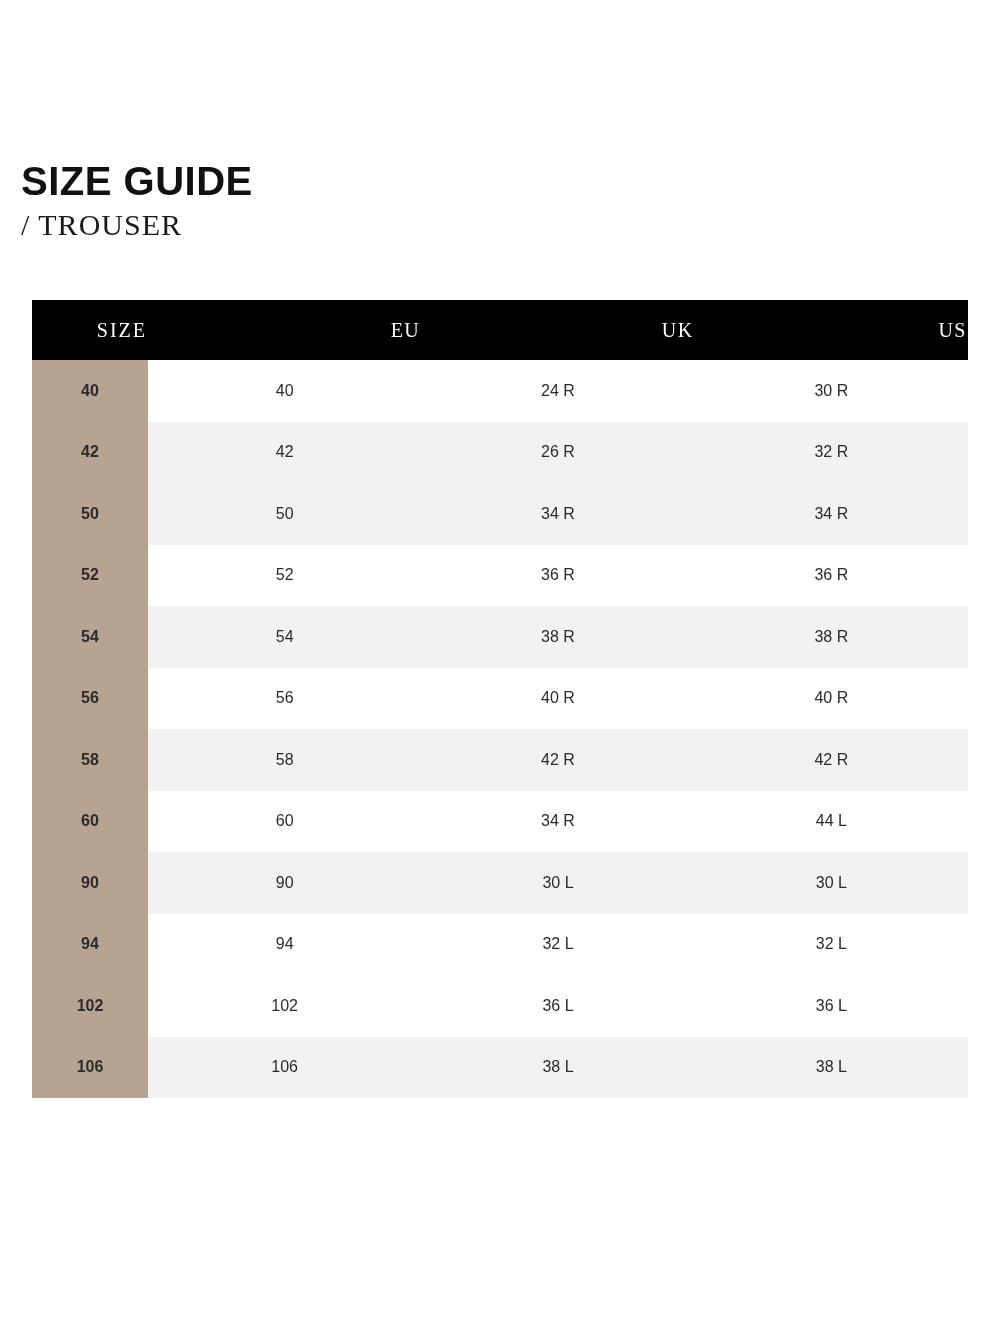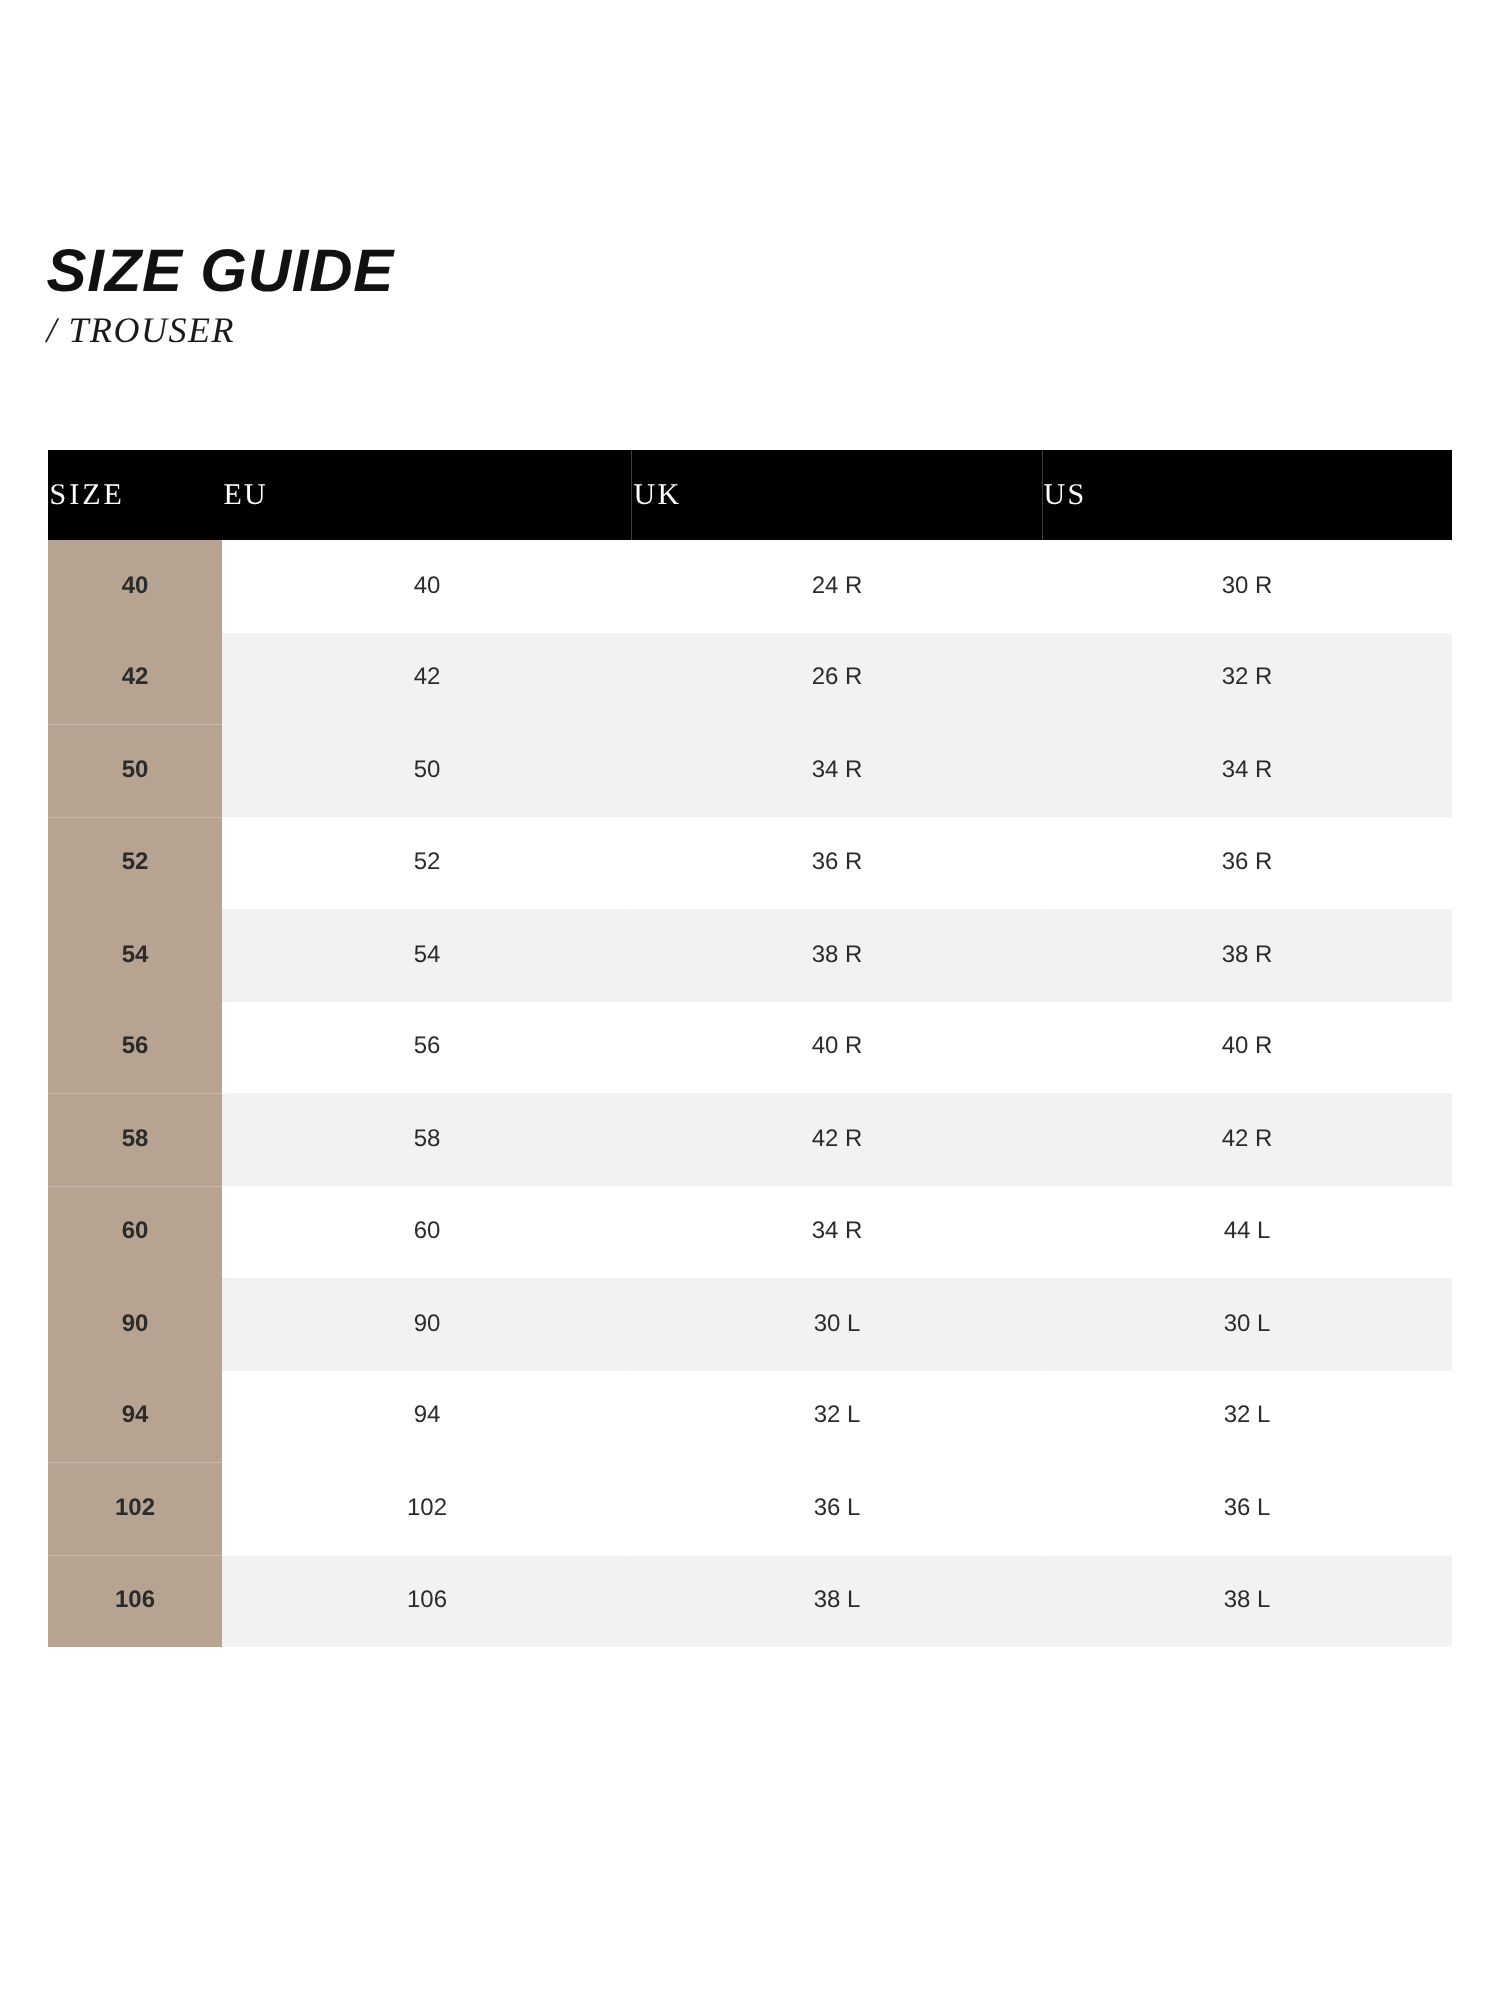--- a/index.html
+++ b/index.html
@@ -15,36 +15,35 @@
     overflow: hidden;
   }
   .page {
     position: relative;
     width: 1000px;
     height: 1333px;
     box-sizing: border-box;
   }
   .header {
     position: absolute;
-    left: 31px;
+    left: 21px;
     top: 160px;
-    font-style: italic;
   }
   .title {
     font-family: "Liberation Sans", sans-serif;
     font-size: 40px;
     font-weight: bold;
     letter-spacing: 0.5px;
     line-height: 1.05;
     color: #111111;
     margin: 0;
   }
   .subtitle {
     font-family: "Liberation Serif", serif;
-    font-size: 24px;
+    font-size: 30px;
     letter-spacing: 1px;
     color: #1a1a1a;
     margin: 6px 0 0 0;
     white-space: nowrap;
   }
   .table-wrap {
     position: absolute;
     left: 32px;
     top: 300px;
     width: 936px;
@@ -56,21 +55,21 @@
   }
   table.size-table th {
     background: #000000;
     color: #ffffff;
     font-family: "Liberation Serif", serif;
     font-size: 20px;
     letter-spacing: 1.5px;
     font-weight: normal;
     height: 58px;
     vertical-align: middle;
-    text-align: left;
+    text-align: right;
   }
   table.size-table th.col-size {
     width: 114px;
     letter-spacing: 2px;
   }
   table.size-table td {
     height: 59.5px;
     text-align: center;
     vertical-align: middle;
     font-size: 16px;

